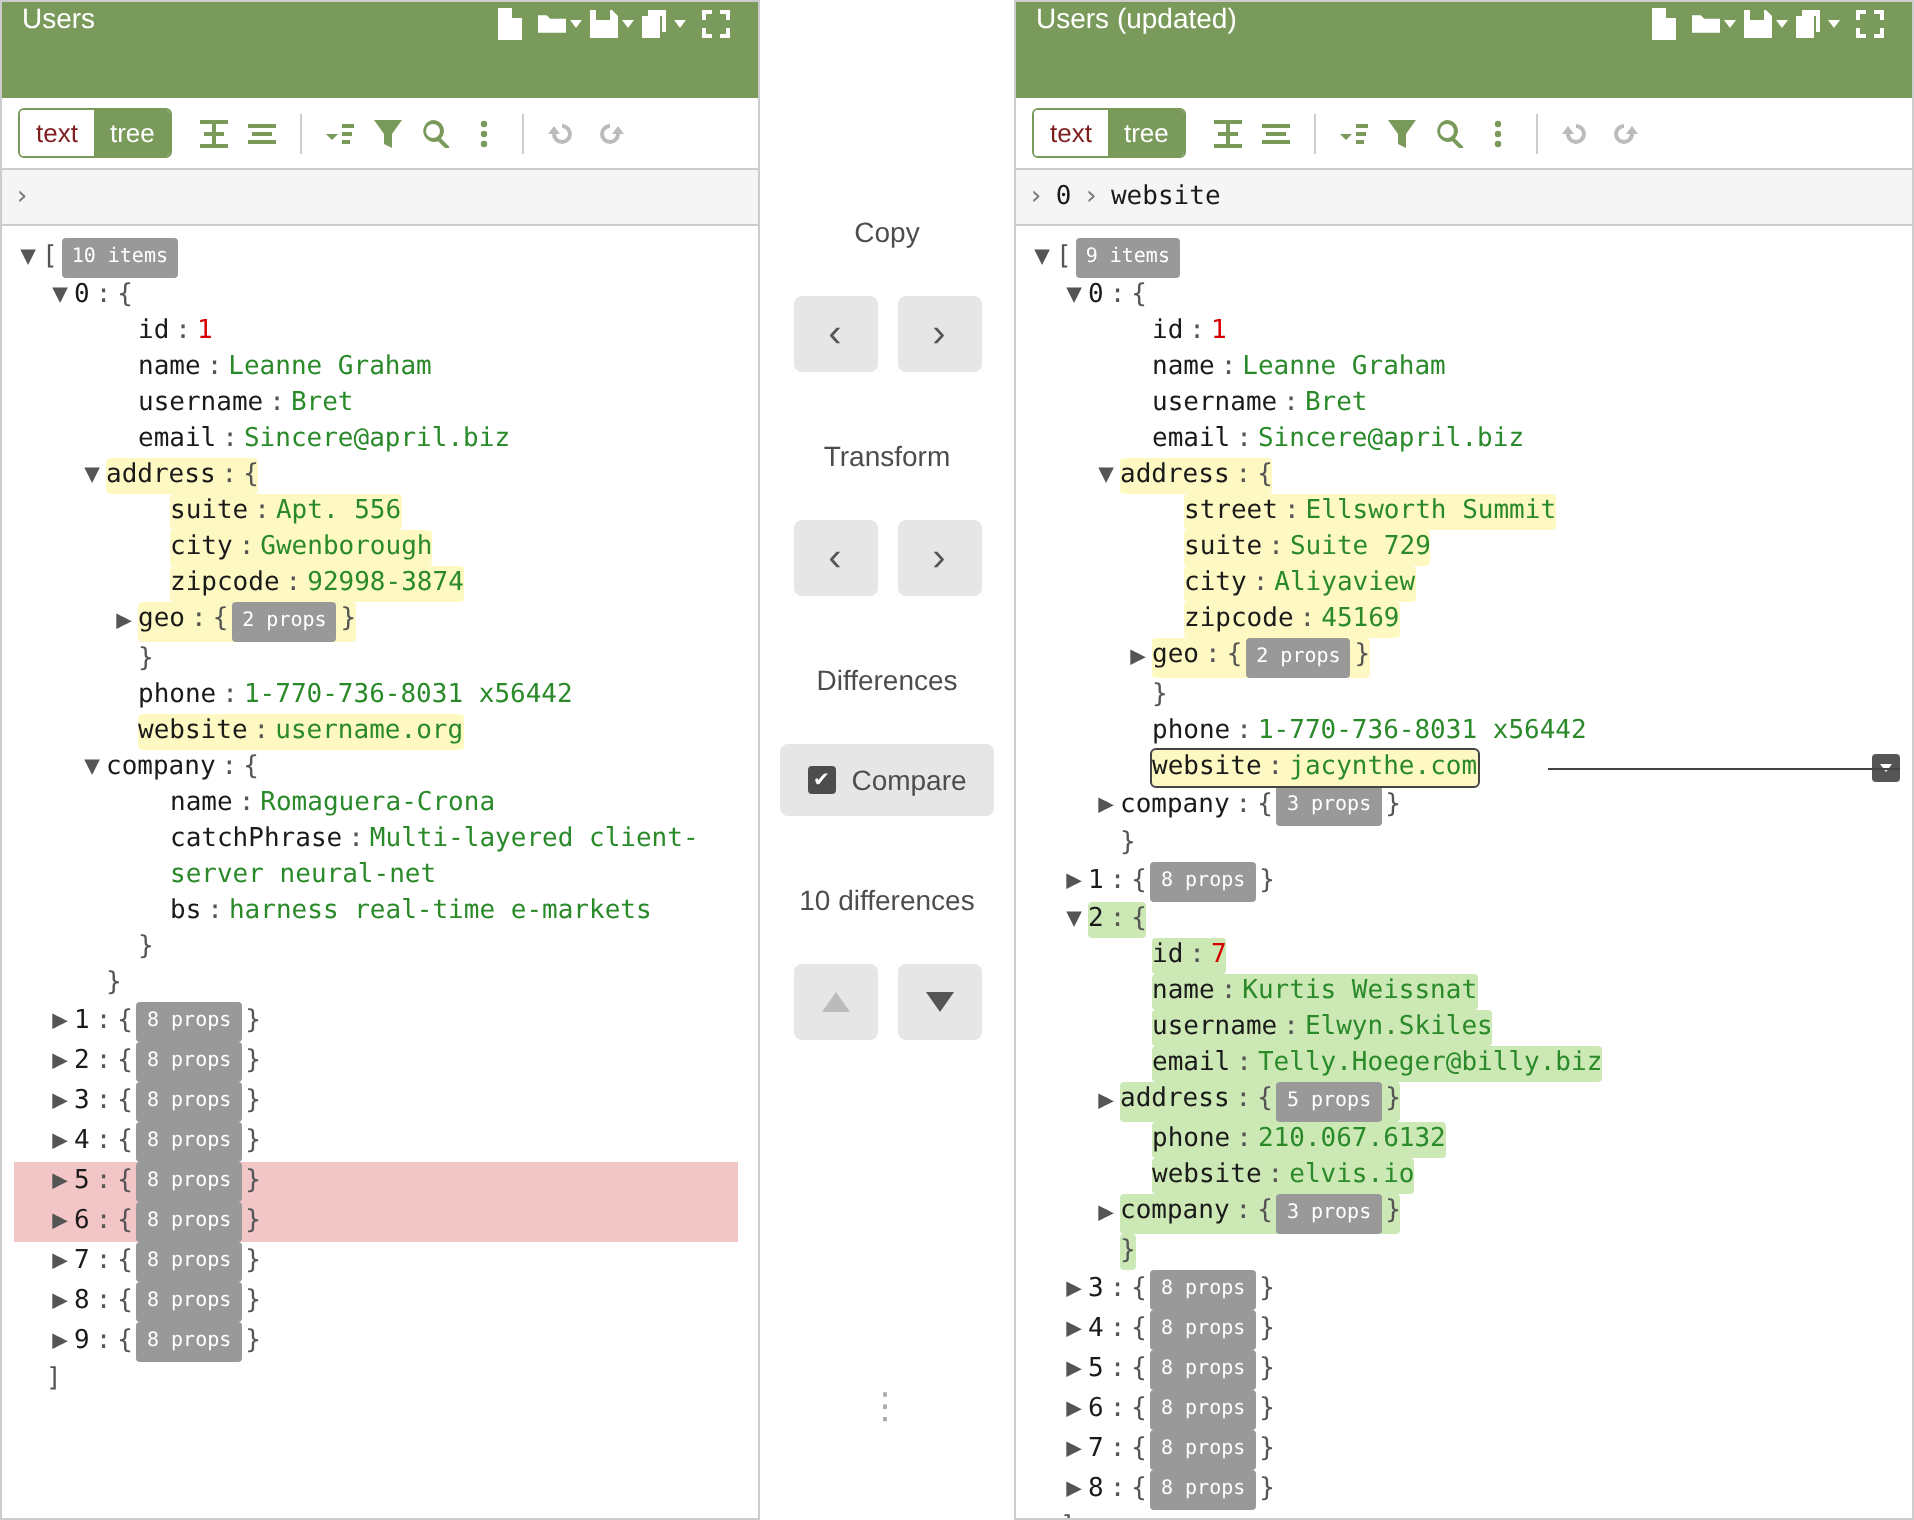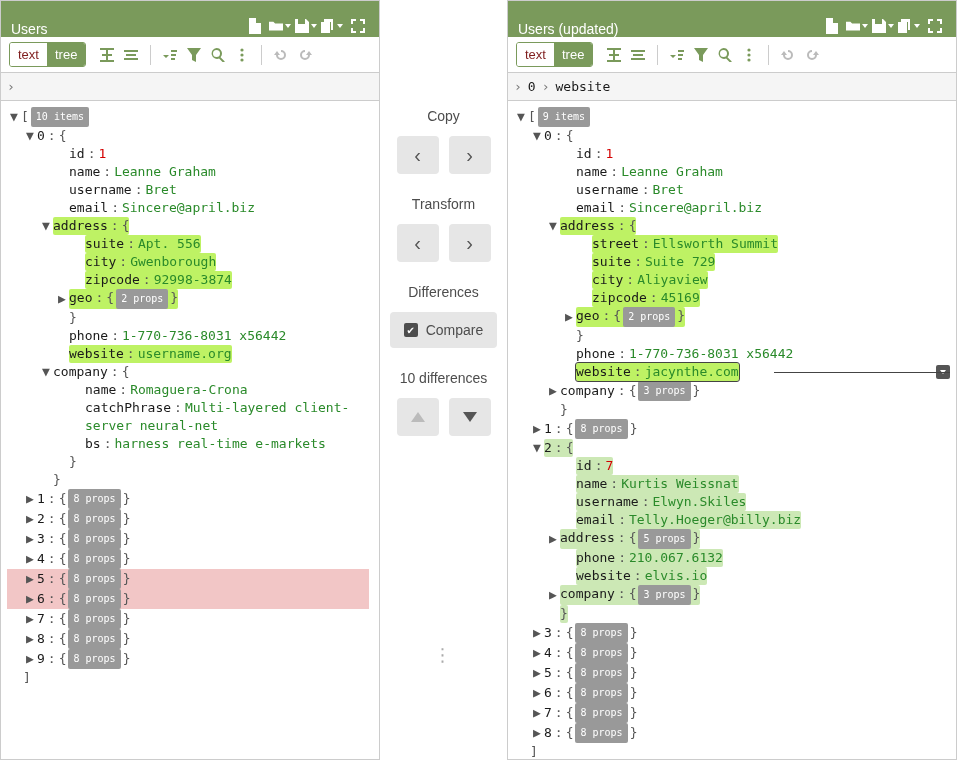--- a/index.html
+++ b/index.html
@@ -1,21 +1,21 @@
 <!DOCTYPE html>
 <html><head>
 <meta charset="utf-8">
 <style>
   * { box-sizing: border-box; }
   html, body { margin:0; padding:0; font-family: Arial, Helvetica, sans-serif; font-size:13px; color:#1a1a1a; background:#fff;}
   .root { display:flex; height:760px; width:957px; }
   .panel { width:380px; display:flex; flex-direction:column; border:1px solid #ccc; background:#fff; }
-  .mid { flex:1; display:flex; flex-direction:column; align-items:center; padding-top:90px; gap:4px; color:#4d4d4d; font-size:15px;}
+  .mid { flex:1; display:flex; flex-direction:column; align-items:center; padding-top:90px; gap:16px; color:#4d4d4d; font-size:15px;}
   
-  .titlebar { height:36px; background:#7a9a5b; color:#fff; display:flex; align-items:flex-end; padding:0 10px; gap:4px;}
+  .titlebar { height:48px; background:#7a9a5b; color:#fff; display:flex; align-items:flex-start; padding:0 10px; gap:4px;}
   .titlebar .title { flex:1; font-size:14px; }
   .titlebar .ticon, .toolbar .ticon { width:22px; height:22px; display:inline-flex; align-items:center; justify-content:center; cursor:pointer; position:relative;}
   .titlebar svg { fill:#fff; }
   .caret-down { width:0;height:0;border-left:3px solid transparent;border-right:3px solid transparent;border-top:4px solid #fff; margin-left:2px;}
   
   .toolbar { height:36px; background:#fff; border-bottom:1px solid #ccc; display:flex; align-items:center; padding:0 8px; gap:2px;}
   .toolbar svg { fill:#7a9a5b; }
   .toolbar .sep { width:1px; height:20px; background:#ccc; margin:0 6px;}
   .mode-toggle { display:flex; border:1px solid #7a9a5b; border-radius:3px; overflow:hidden; margin-right:8px;}
   .mode-toggle span { padding:4px 8px; font-size:13px; cursor:pointer; }
@@ -31,21 +31,21 @@
   .indent { display:inline-block; }
   .i1 {width:16px;} .i2{width:32px;} .i3{width:48px;} .i4{width:64px;}
   .tw { width:14px; display:inline-flex; justify-content:center; color:#555; cursor:pointer;}
   .twspace { width:14px; display:inline-block;}
   .k { color:#1a1a1a; }
   .c { color:#555; padding:0 3px;}
   .str { color:#2a8a2a; }
   .num { color:#d40000; }
   .pun { color:#555; }
   .badge { display:inline-block; background:#999; color:#fff; font-size:10px; padding:1px 5px; border-radius:2px; margin:0 2px;}
-  .row .hl-mod { background:#bef264; border-radius:2px; }
+  .row .hl-mod { background:#fef9c3; border-radius:2px; }
   .row.hl-del { background:#f2c6c6; }
   .row .hl-add { background:#cce8b5; border-radius:2px;}
   .row.sel { position:relative; }
   .row.sel::after { content:""; position:absolute; right:-4px; top:9px; height:1px; left:260px; background:#444;}
   .ctxbtn { position:absolute; right:-4px; top:2px; width:14px;height:14px;background:#555;border-radius:2px;display:flex;align-items:center;justify-content:center;}
   .ctxbtn::after{content:"";width:0;height:0;border-left:3px solid transparent;border-right:3px solid transparent;border-top:4px solid #fff;}
   
   .mid .section-label { margin-top:18px; margin-bottom:8px; color:#4d4d4d; font-size:14px;}
   .btn-row { display:flex; gap:10px; }
   .btn { width:42px; height:38px; background:#e6e6e6; border:none; border-radius:4px; display:flex; align-items:center; justify-content:center; cursor:pointer; color:#555; font-size:20px;}

